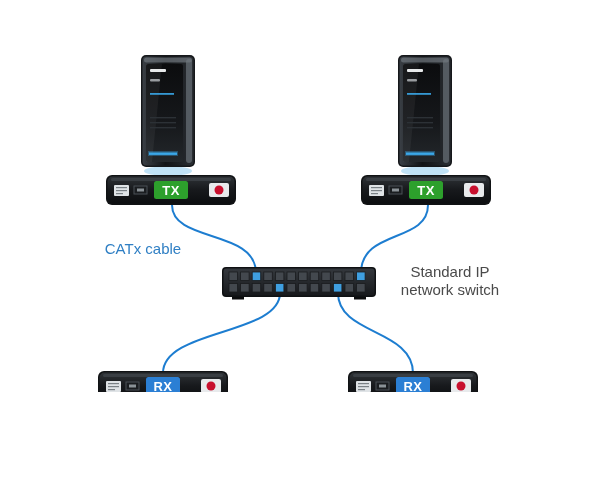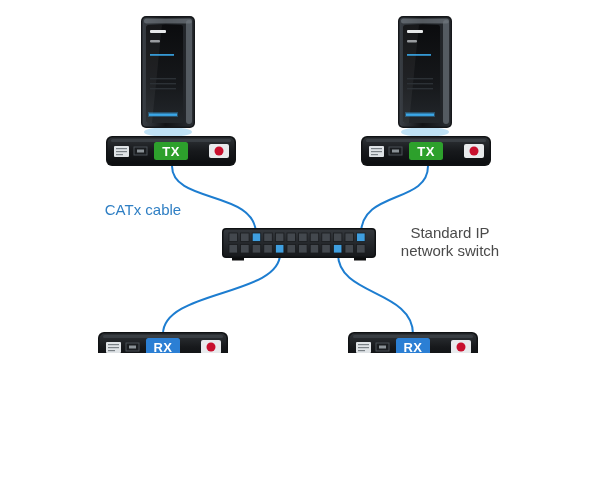--- a/index.html
+++ b/index.html
@@ -1,17 +1,17 @@
 <!DOCTYPE html>
 <html><head>
 <meta charset="utf-8">
 <style>
   html,body{margin:0;padding:0;background:#ffffff;}
   #stage{position:relative;width:600px;height:353px;background:#ffffff;overflow:hidden;
-         font-family:"Liberation Sans",sans-serif;}
+         font-family:"Liberation Sans",sans-serif;margin-top:39px;}
   svg{display:block;}
   text{font-family:"Liberation Sans",sans-serif;}
   .diagram-label{font-size:15px;}
   .badge-text{font-size:13px;font-weight:bold;fill:#ffffff;letter-spacing:0.5px;}
   .port{fill:#43484e;stroke:#1a1c1f;stroke-width:0.8;}
   .port-active{fill:#3f9fe0;stroke:#1a1c1f;stroke-width:0.8;}
   .cable{fill:none;stroke:#1d7dd0;stroke-width:2;stroke-linecap:round;}
 </style>
 </head>
 <body>

